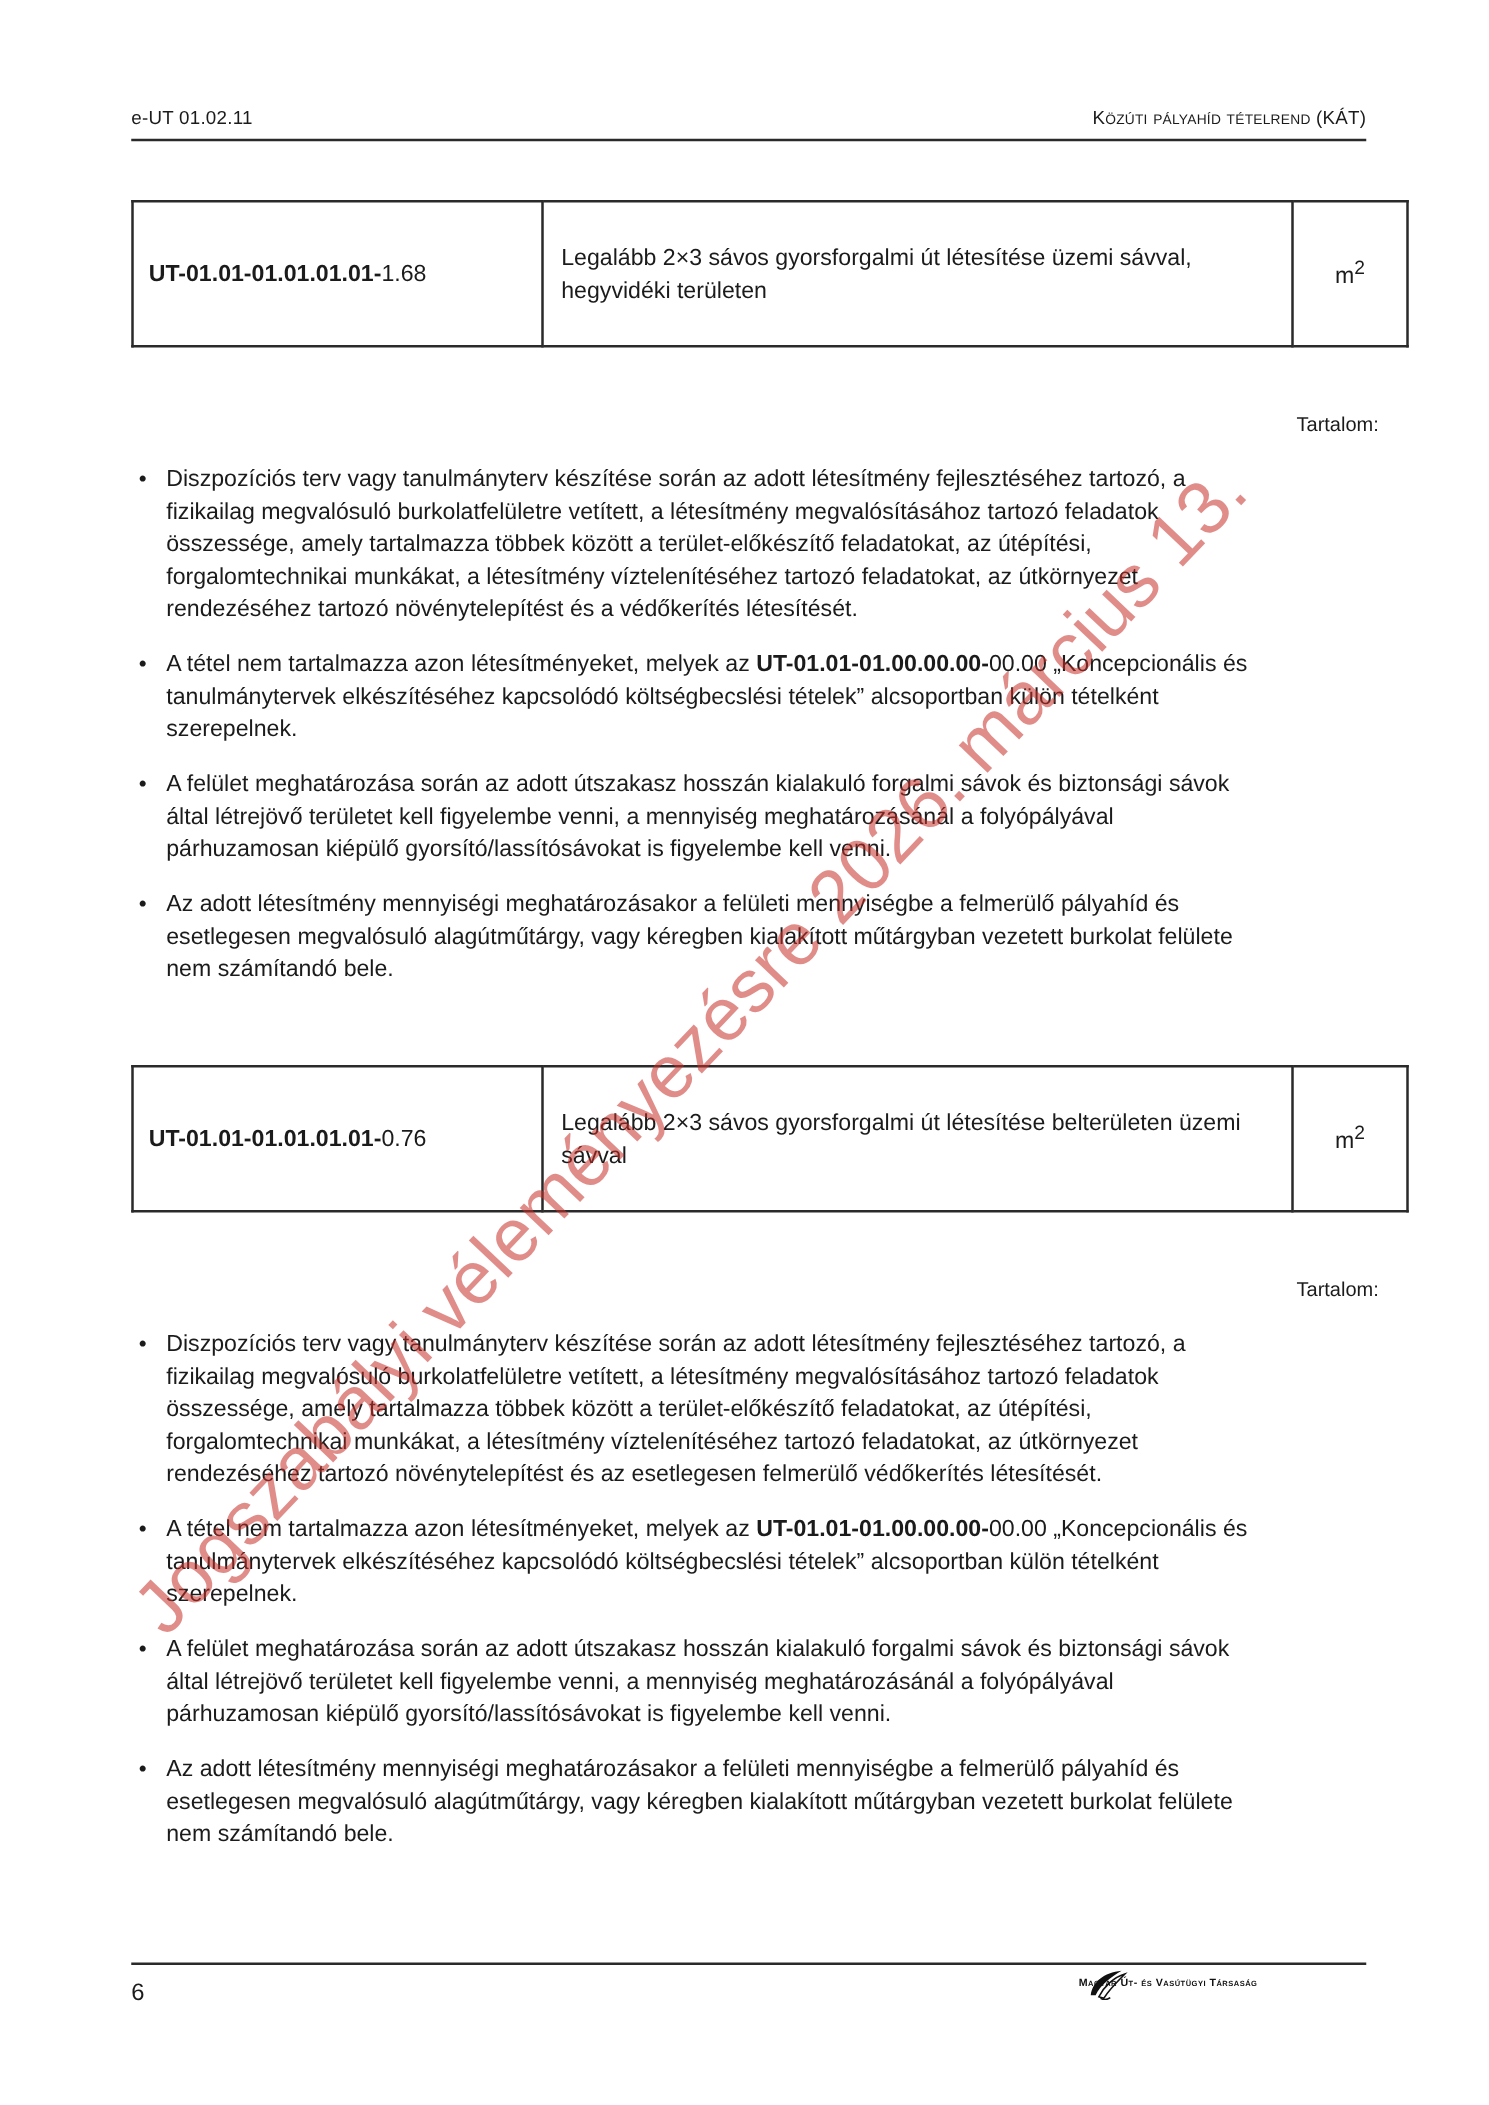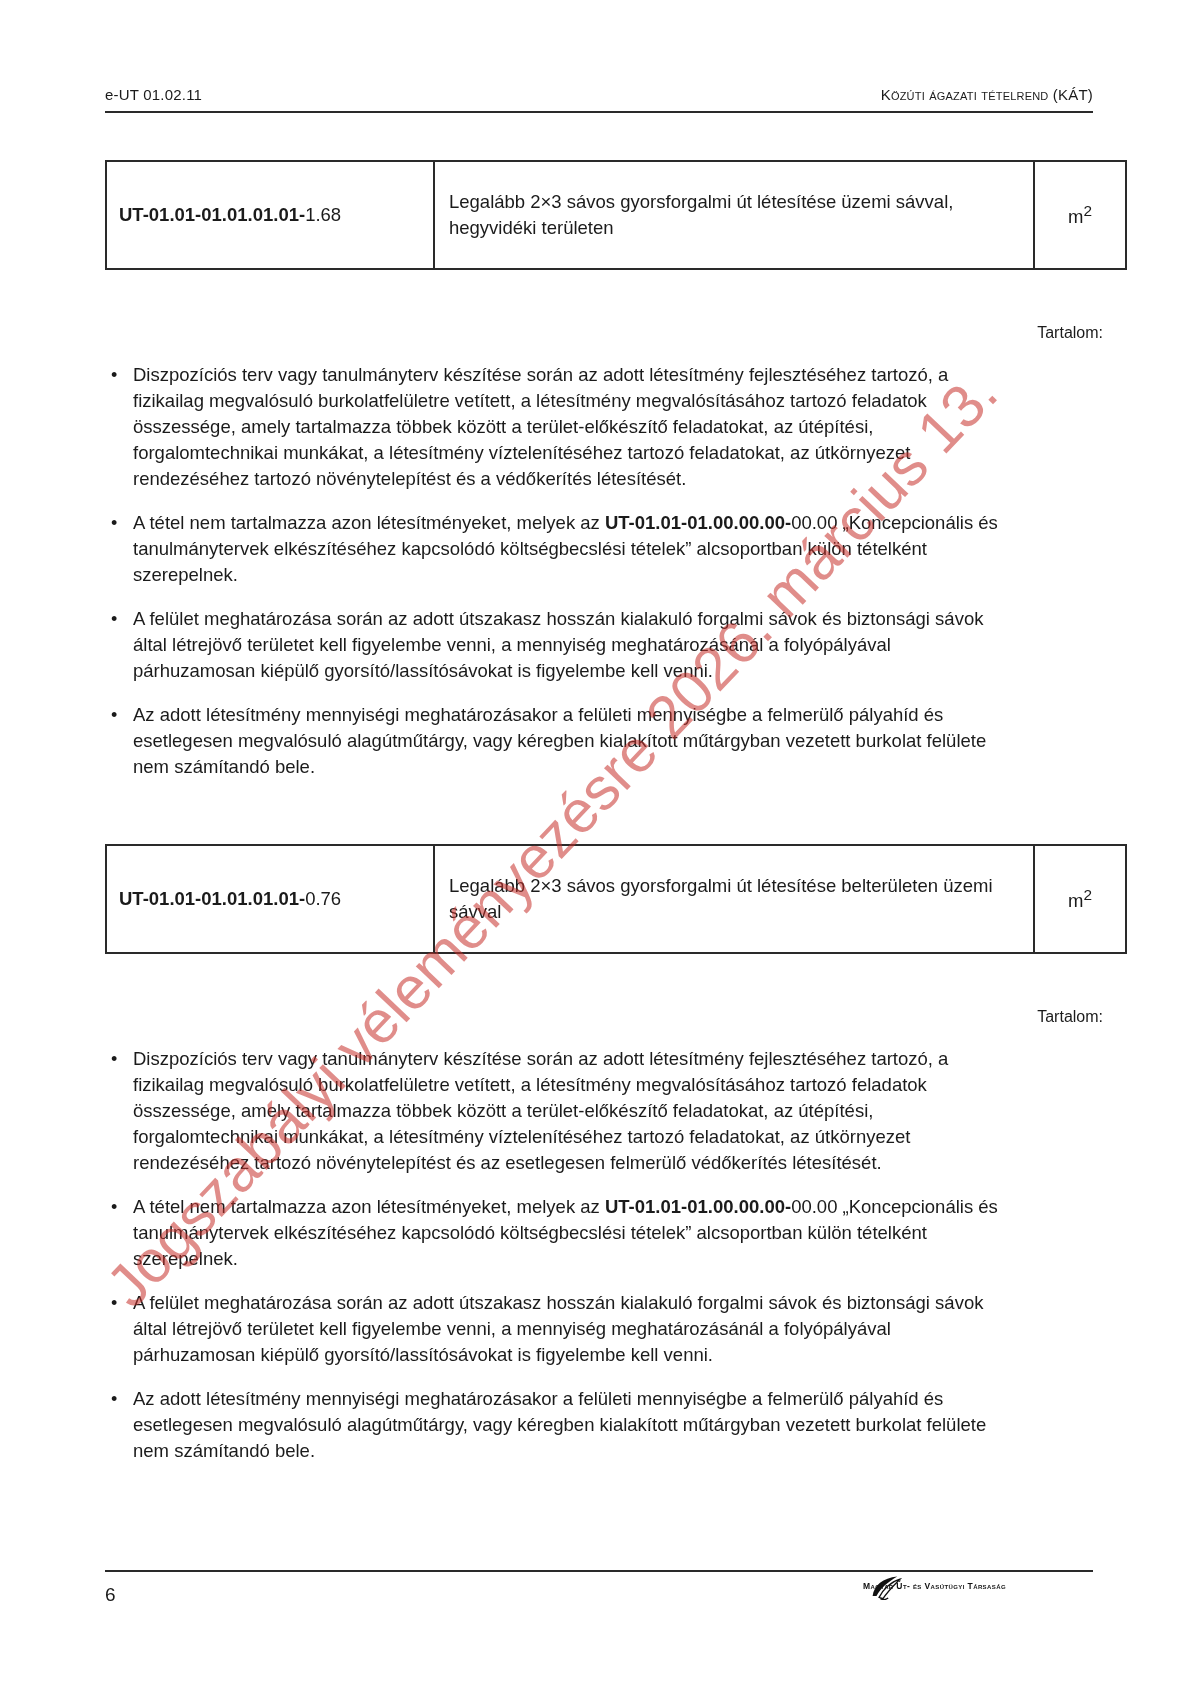--- a/index.html
+++ b/index.html
@@ -39,21 +39,21 @@
     border-collapse:collapse;width:998px;table-layout:fixed;
   }
   table.item-table td{
     border:2px solid #2a2a2a;
     vertical-align:middle;
     height:74px;
     font-size:18.5px;
   }
   td.cell-code{width:308px;padding:4px 6px 4px 12px;white-space:nowrap;}
   td.cell-code .b{font-weight:bold;}
-  td.cell-desc{width:570px;padding:4px 14px;line-height:26px;}
+  td.cell-desc{width:570px;padding:20px 14px;line-height:26px;}
   td.cell-unit{width:58px;text-align:center;padding:16px;}
   .tartalom{margin:54px 0 0 0;font-size:16px;text-align:right;}
   ul.bullets{
     list-style:none;margin:20px 0 0 0;padding:0;
   }
   ul.bullets li{
     position:relative;
     margin-top:18px;
     padding-left:28px;
     max-width:880px;
@@ -87,21 +87,21 @@
 </style>
 </head>
 <body>
 
 <div class="page">
 
   <div class="watermark">Jogszabályi véleményezésre 2026. március 13.</div>
 
   <div class="header">
     <span>e-UT 01.02.11</span>
-    <span class="smallcaps">Közúti ágazati tételrend (KÁT)</span>
+    <span class="smallcaps">Közúti pályahíd tételrend (KÁT)</span>
   </div>
 
   <div class="content">
 
     <section>
       <table class="item-table">
         <tbody>
             <tr>
           <td class="cell-code"><span class="b">UT-01.01-01.01.01.01-</span><span>1.68</span></td>
           <td class="cell-desc">Legalább 2×3 sávos gyorsforgalmi út létesítése üzemi sávval, hegyvidéki területen</td>

